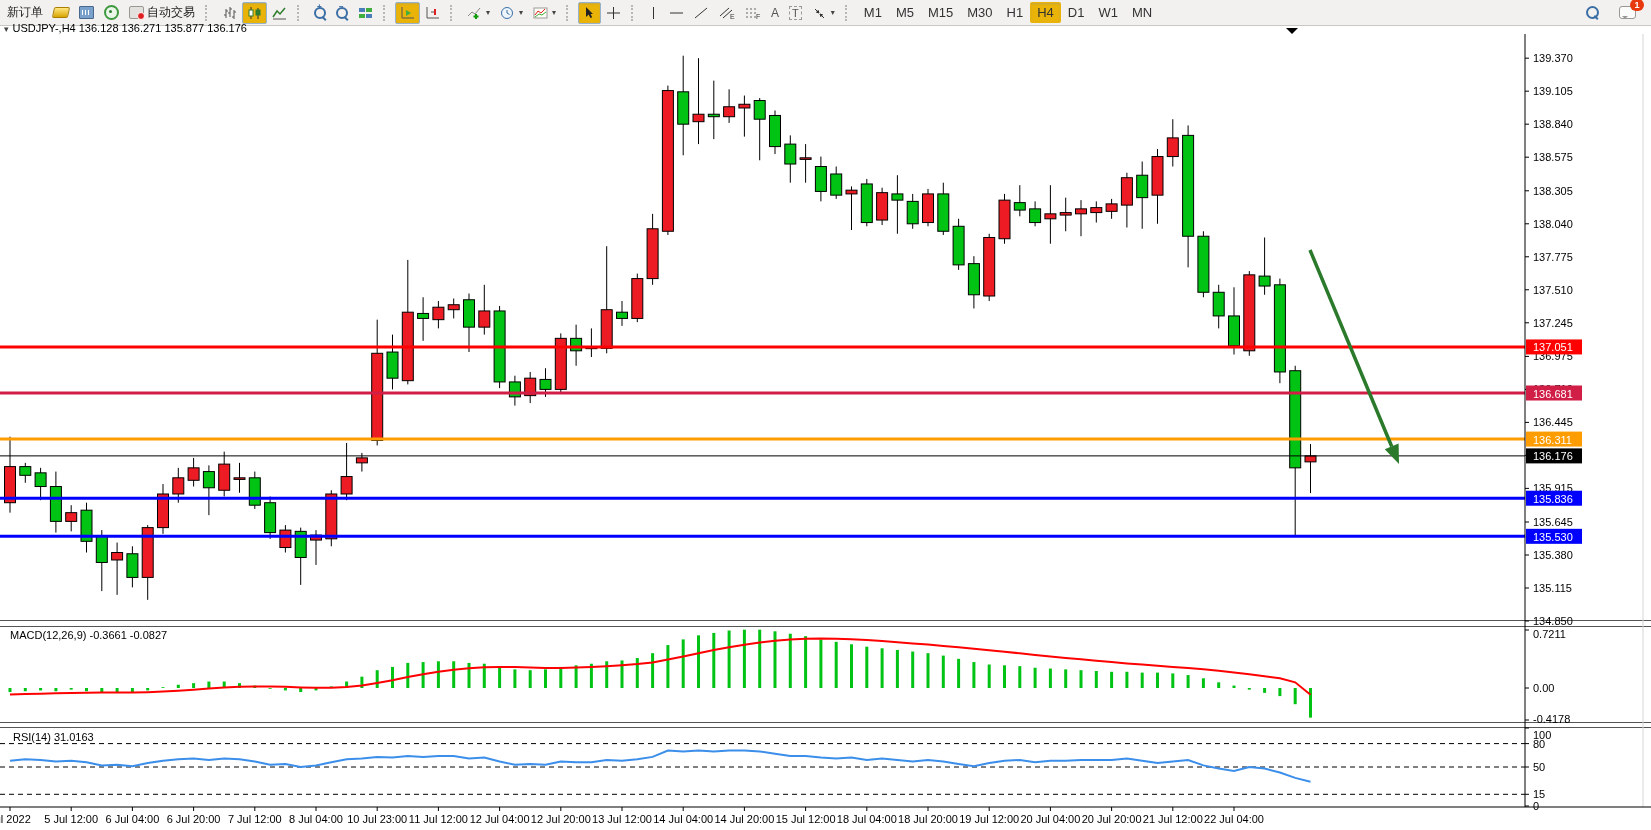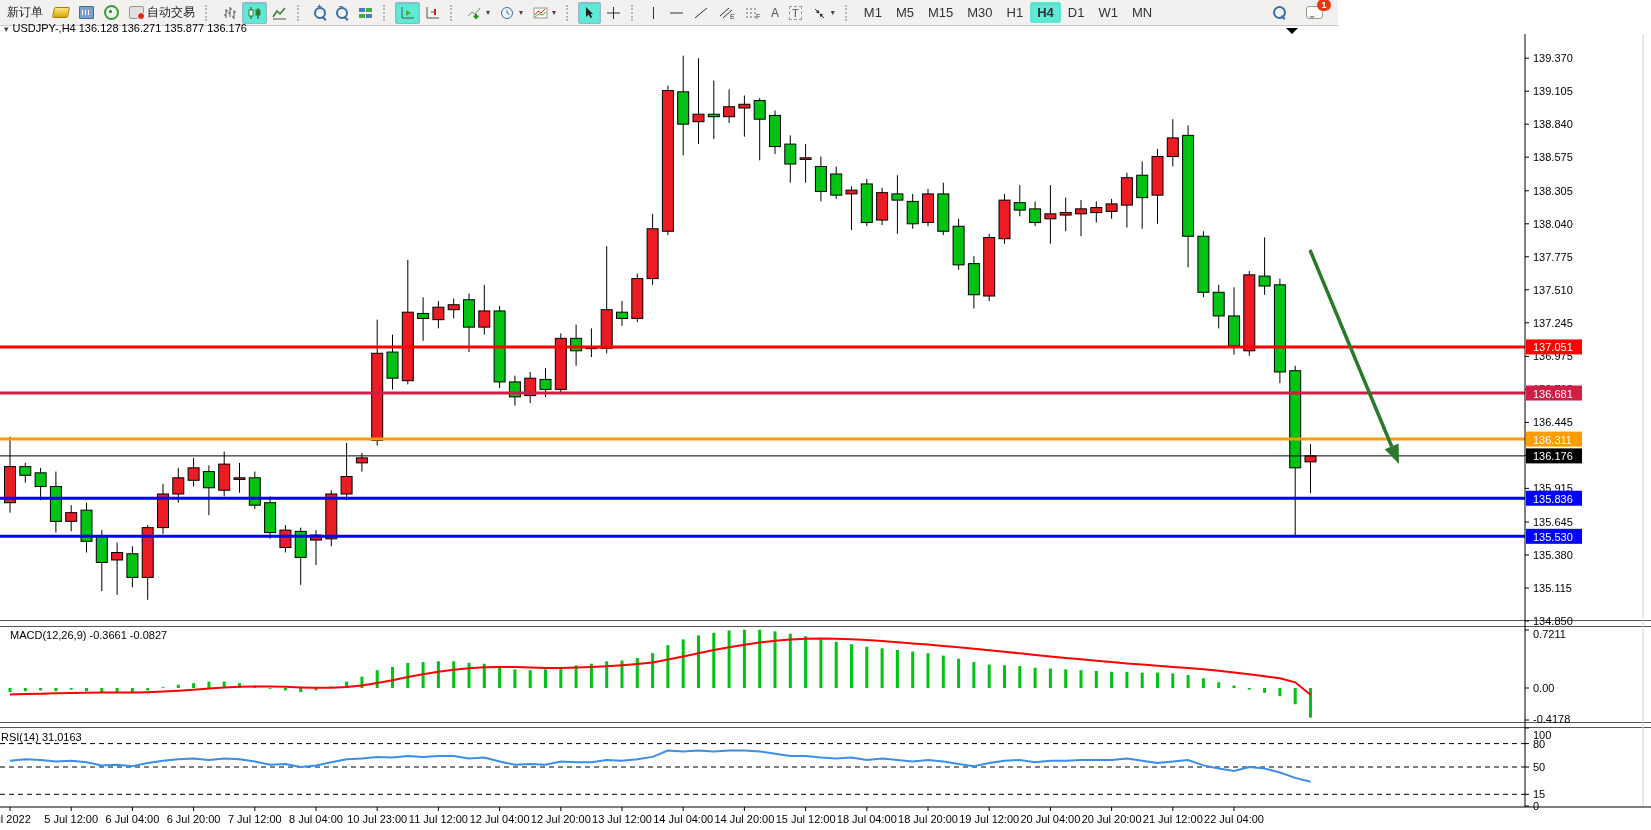--- a/index.html
+++ b/index.html
@@ -1,22 +1,22 @@
 <!DOCTYPE html>
 <html><head>
 <meta charset="utf-8">
 <style>
   html,body{margin:0;padding:0;background:#fff;}
   body{width:1651px;height:830px;overflow:hidden;font-family:"Liberation Sans",sans-serif;position:relative;}
   
-  .toolbar{position:absolute;left:0;top:0;width:1338px;height:25px;background:#f2f1ef;border-bottom:1px solid #c9c7c4;display:flex;align-items:center;font-size:12px;color:#222;}
+  .toolbar{position:absolute;left:0;top:0;width:1651px;height:25px;background:#f2f1ef;border-bottom:1px solid #c9c7c4;display:flex;align-items:center;font-size:12px;color:#222;}
   .tb-group{display:flex;align-items:center;height:100%;padding:0 2px;}
   .grip{width:5px;height:16px;border-left:2px dotted #b9b7b4;margin:0 3px;}
   .tb-btn{display:flex;align-items:center;gap:3px;height:20px;padding:0 4px;border:1px solid transparent;border-radius:2px;cursor:default;}
-  .pressed{border-color:#96b2cc;background:#5eead4;box-shadow:inset 0 1px 2px rgba(120,150,180,.35);font-weight:bold;}
+  .pressed{border-color:#96b2cc;background:#eab308;box-shadow:inset 0 1px 2px rgba(120,150,180,.35);}
   .tf-btn{font-size:13px;color:#333;padding:2px 6px;border:1px solid transparent;border-radius:2px;}
   .caret{font-size:8px;color:#444;margin-left:1px;}
   .ico{display:inline-block;line-height:0;}
   .gold-bar{width:14px;height:9px;background:linear-gradient(#ffe680,#d9a500);border:1px solid #a87d00;border-radius:2px;transform:skewX(-12deg);}
   .chart-win{width:13px;height:11px;background:#7aa0cc;border:1px solid #49688e;border-radius:1px;position:relative;}
   .chart-win::after{content:"";position:absolute;left:2px;top:3px;width:7px;height:5px;background:repeating-linear-gradient(90deg,#fff 0 1px,transparent 1px 3px);}
   .signal-ico{width:11px;height:11px;border-radius:50%;border:2px solid #3f9a3f;position:relative;background:#eaf6ea;}
   .signal-ico::after{content:"";position:absolute;left:3px;top:3px;width:3px;height:3px;border-radius:50%;background:#2e7d2e;}
   .autot-ico{width:13px;height:11px;background:#e3e1de;border:1px solid #9a9894;border-radius:2px;position:relative;}
   .autot-ico::after{content:"";position:absolute;right:-2px;bottom:-2px;width:6px;height:6px;border-radius:50%;background:#e02020;border:1px solid #fff;}
@@ -624,13 +624,13 @@
       <text x="1111.6000000000001" y="823" fill="#000" text-anchor="middle">20 Jul 20:00</text>
       <line x1="1172.8" y1="807" x2="1172.8" y2="811" stroke="#000"></line>
       <text x="1172.8" y="823" fill="#000" text-anchor="middle">21 Jul 12:00</text>
       <line x1="1234" y1="807" x2="1234" y2="811" stroke="#000"></line>
       <text x="1234" y="823" fill="#000" text-anchor="middle">22 Jul 04:00</text>
     </g>
     <polygon points="1286,28 1298,28 1292,34" fill="#000"></polygon>
   </svg>
 <div class="ovl" style="left:4px;top:22px;"><span style="font-size:9px;color:#444;margin-right:4px;">▾</span><span>USDJPY-,H4  136.128 136.271 135.877 136.176</span></div>
 <div class="ovl" style="left:10px;top:629px;">MACD(12,26,9) -0.3661 -0.0827</div>
-<div class="ovl" style="left:1px;top:731px;">RSI(14) 31.0163</div>
+<div class="ovl" style="left:1px;top:731px;padding-left:12px;">RSI(14) 31.0163</div>
 
 </body></html>

